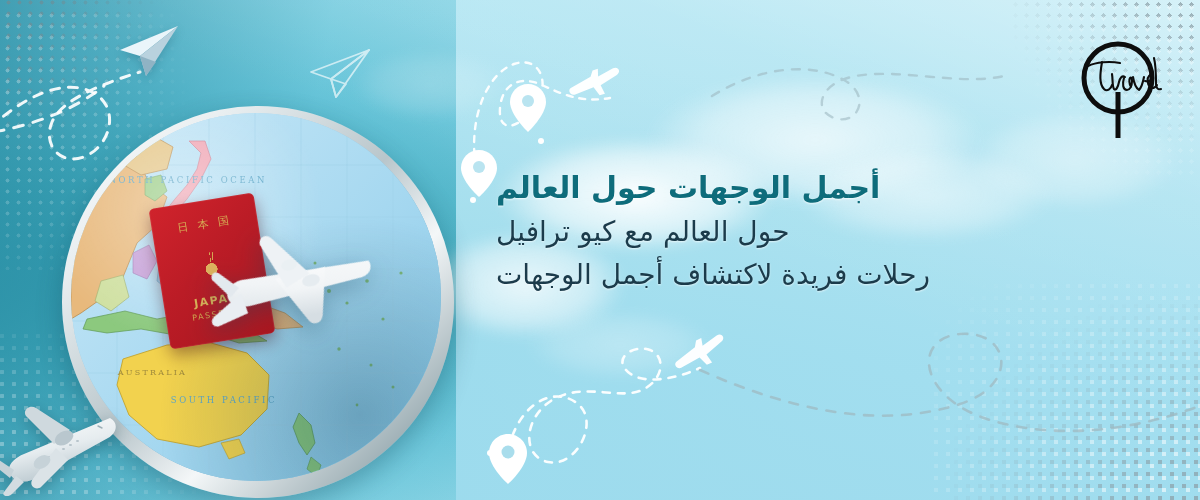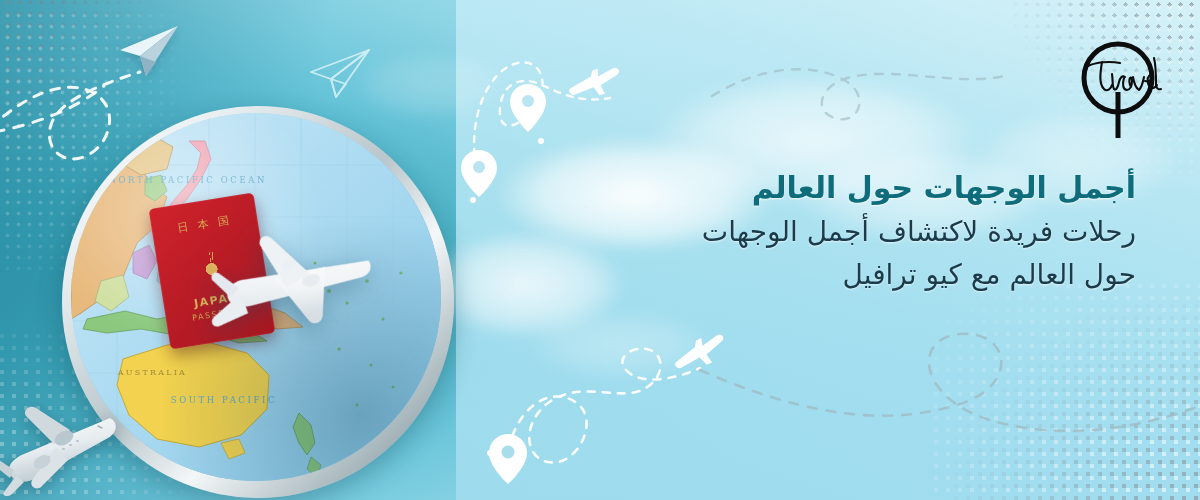--- a/index.html
+++ b/index.html
@@ -160,21 +160,21 @@
   #pplane-1{position:absolute;left:112px;top:24px;width:68px;height:56px;
     filter:drop-shadow(0 3px 5px rgba(10,60,80,.22));}
   #pplane-2{position:absolute;left:305px;top:44px;width:68px;height:58px;opacity:.75;}
 
   
   #logo{position:absolute;right:22px;top:34px;width:112px;height:112px;}
 
   
   #copy{
     position:absolute;right:64px;top:168px;width:640px;
-    text-align:right;direction:rtl;
+    text-align:left;direction:rtl;
   }
   #headline{
     margin:0;
     font-size:30px;font-weight:bold;color:#0e6c7b;
     letter-spacing:0;line-height:1.32;
     text-shadow:0 1px 2px rgba(255,255,255,.75);
   }
   .sub{
     margin:4px 0 0 0;
     font-size:28px;font-weight:normal;color:#1b3b4b;
@@ -400,17 +400,17 @@
       <path d="M46 40 C47 46 46 52 48 55 C50 57 52 53 53 48 C54 44 56 41 59 43"></path>
       <path d="M58 44 C56 50 57 56 61 56 C64 56 66 52 66 47 C66 44 65 43 64 44 C63 45 63 50 65 53"></path>
       <path d="M67 43 C68 49 70 54 73 56 C75 54 77 48 78 43"></path>
       <path d="M79 47 C83 48 87 46 87 43 C87 41 85 40 83 42 C81 44 81 50 84 53 C86 55 89 54 91 51"></path>
       <path d="M88 24 C90 32 90 44 90 50 C90 54 92 56 95 55"></path>
     </g>
   </svg>
 
   <div id="copy">
     <h1 id="headline">أجمل الوجهات حول العالم</h1>
+    <p class="sub">حول العالم مع كيو ترافيل</p>
     <p class="sub">رحلات فريدة لاكتشاف أجمل الوجهات</p>
-    <p class="sub">حول العالم مع كيو ترافيل</p>
   </div>
 
 </div>
 
 </body></html>

